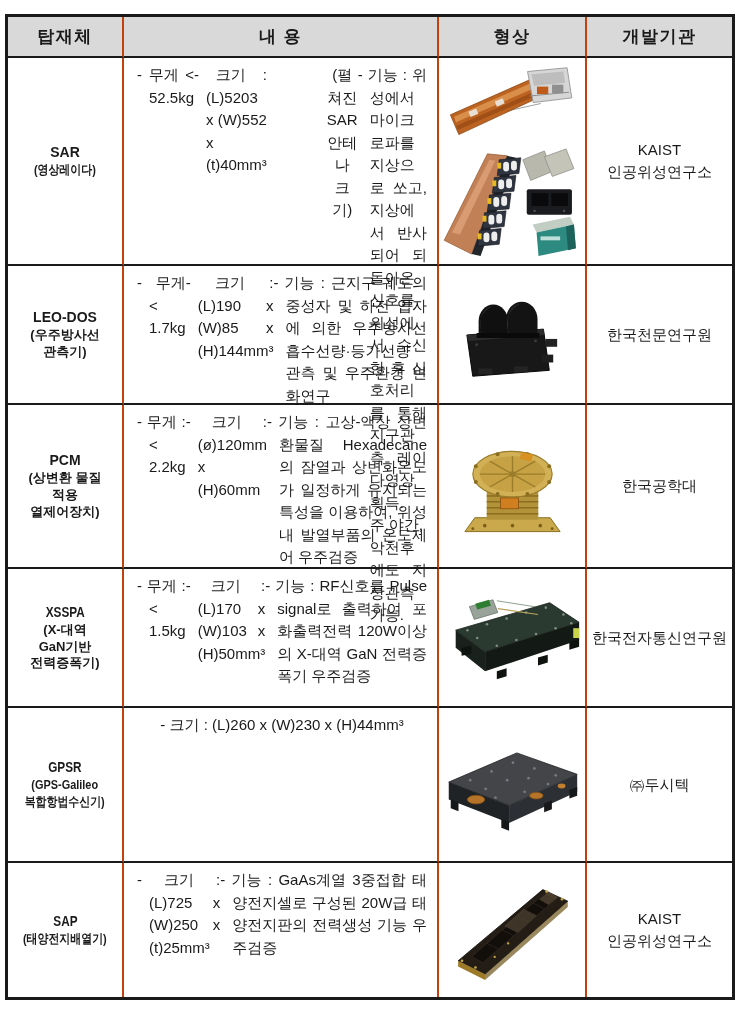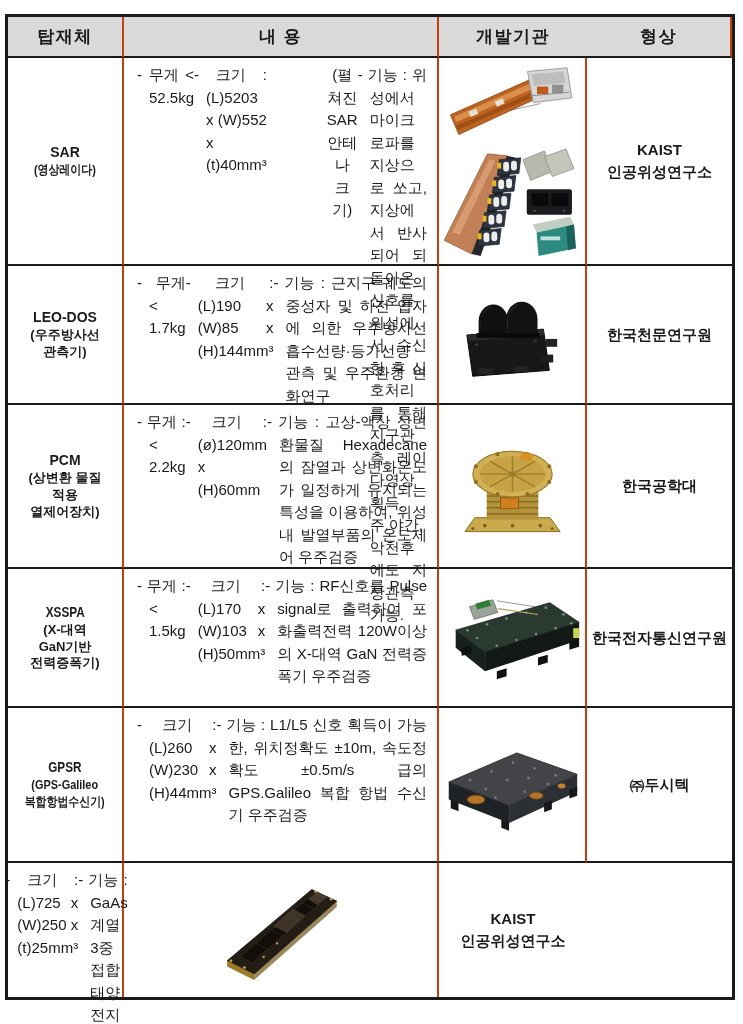--- a/index.html
+++ b/index.html
@@ -21,34 +21,34 @@
   .psub{font-weight:bold;font-size:13px;line-height:1.3;white-space:nowrap;}
   .narrow{transform:scaleX(0.84);transform-origin:center;}
   .content-cell{flex-direction:row;justify-content:center;
                 padding:6px 10px 6px 13px;}
   .spec{font-size:15px;line-height:1.5;text-align:justify;
         padding-left:12px;text-indent:-12px;}
   .spec.sub-line{padding-left:60px;text-indent:0;text-align:center;}
   .photo-cell{flex-direction:column;align-items:center;justify-content:center;
               padding:2px;gap:2px;}
   .org-cell{flex-direction:column;align-items:center;justify-content:center;
-            text-align:center;padding:2px;font-weight:bold;}
+            text-align:center;padding:2px;}
   .org-line{font-size:15px;line-height:1.45;}
   svg{display:block;}
 </style>
 </head>
 <body>
 
 <div class="page">
   <div class="tbl">
 
     <div class="cell th">탑재체</div>
     <div class="cell th">내 용</div>
+    <div class="cell th">형상</div>
     <div class="cell th lastcol">개발기관</div>
-    <div class="cell th">형상</div>
 
     <div class="cell name-cell">
       <div class="pname">SAR</div>
       <div class="psub narrow">(영상레이다)</div>
     </div>
     <div class="cell content-cell">
       <div class="spec">- 무게 &lt; 52.5kg</div>
       <div class="spec">- 크기 : (L)5203 x (W)552 x (t)40mm³</div>
       <div class="spec sub-line">(펼쳐진 SAR안테나 크기)</div>
       <div class="spec">- 기능 : 위성에서 마이크로파를 지상으로 쏘고, 지상에서 반사되어 되돌아온 신호를 위성에서 수신한 후 신호처리를 통해 지구관측 레이다영상 획득. 주.야간, 악천후에도 지상관측 가능.</div>
@@ -250,21 +250,20 @@
       <div class="org-line">한국전자통신연구원</div>
     </div>
 
     <div class="cell name-cell">
       <div class="pname narrow">GPSR</div>
       <div class="psub narrow">(GPS-Galileo</div>
       <div class="psub narrow">복합항법수신기)</div>
     </div>
     <div class="cell content-cell">
       <div class="spec">- 크기 : (L)260 x (W)230 x (H)44mm³</div>
-      <div class="spec">- 기능 : L1/L5 신호 획득이 가능한, 위치정확도 ±10m, 속도정확도 ±0.5m/s 급의 GPS.Galileo 복합 항법 수신기 우주검증</div>
     </div>
     <div class="cell photo-cell">
       <svg width="142" height="100" viewBox="0 0 146 102">
         <polygon points="8,48 78,18 140,40 70,72" fill="#434548" stroke="#222" stroke-width="0.8"></polygon>
         <g fill="#76797e">
           <circle cx="30" cy="46" r="1.4"></circle>
             <circle cx="52" cy="37" r="1.4"></circle>
             <circle cx="74" cy="28" r="1.4"></circle>
           <circle cx="96" cy="34" r="1.4"></circle>
             <circle cx="118" cy="41" r="1.4"></circle>
@@ -285,20 +284,24 @@
           <polygon points="62,86 70,89 70,98 62,95"></polygon>
           <polygon points="106,70 114,67 114,76 106,79"></polygon>
           <polygon points="132,56 140,53 140,62 132,65"></polygon>
         </g>
       </svg>
     </div>
     <div class="cell org-cell lastcol">
       <div class="org-line">㈜두시텍</div>
     </div>
 
+    <div class="cell name-cell lastrow">
+      <div class="pname narrow">SAP</div>
+      <div class="psub narrow">(태양전지배열기)</div>
+    </div>
     <div class="cell content-cell lastrow">
       <div class="spec">- 크기 : (L)725 x (W)250 x (t)25mm³</div>
       <div class="spec">- 기능 : GaAs계열 3중접합 태양전지셀로 구성된 20W급 태양전지판의 전력생성 기능 우주검증</div>
     </div>
     <div class="cell photo-cell lastrow">
       <svg width="132" height="100" viewBox="0 0 136 104">
         <polygon points="12,84 100,10 126,22 40,98" fill="#241d16" stroke="#0f0b08" stroke-width="0.8"></polygon>
         <polygon points="12,84 40,98 40,104 12,90" fill="#9c7a28"></polygon>
         <polygon points="40,98 126,22 126,28 40,104" fill="#6e5418" opacity="0.7"></polygon>
         <g fill="#120e0a" stroke="#3a3128" stroke-width="0.6">

